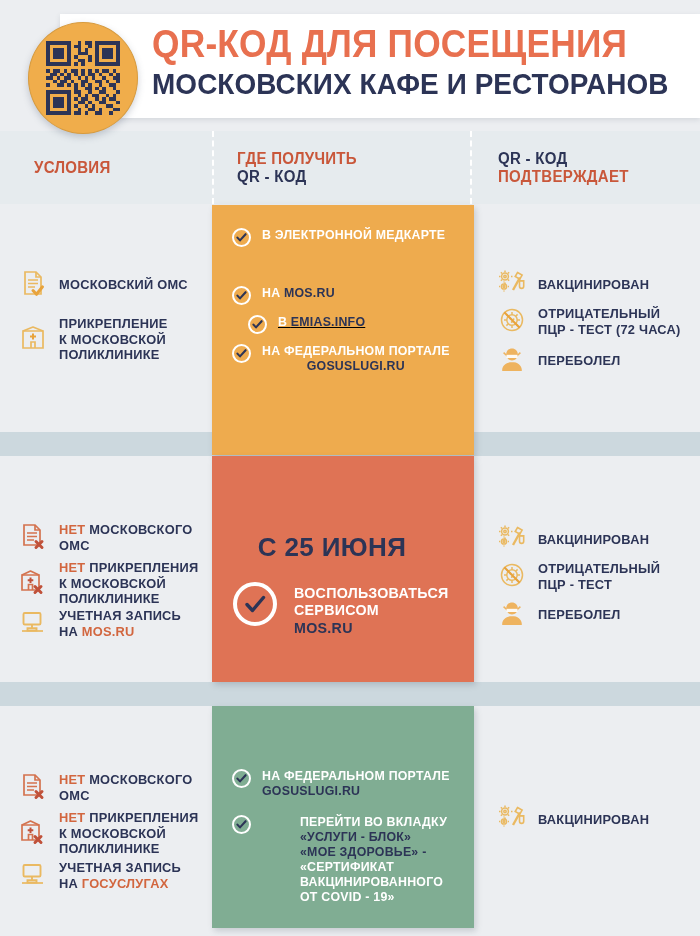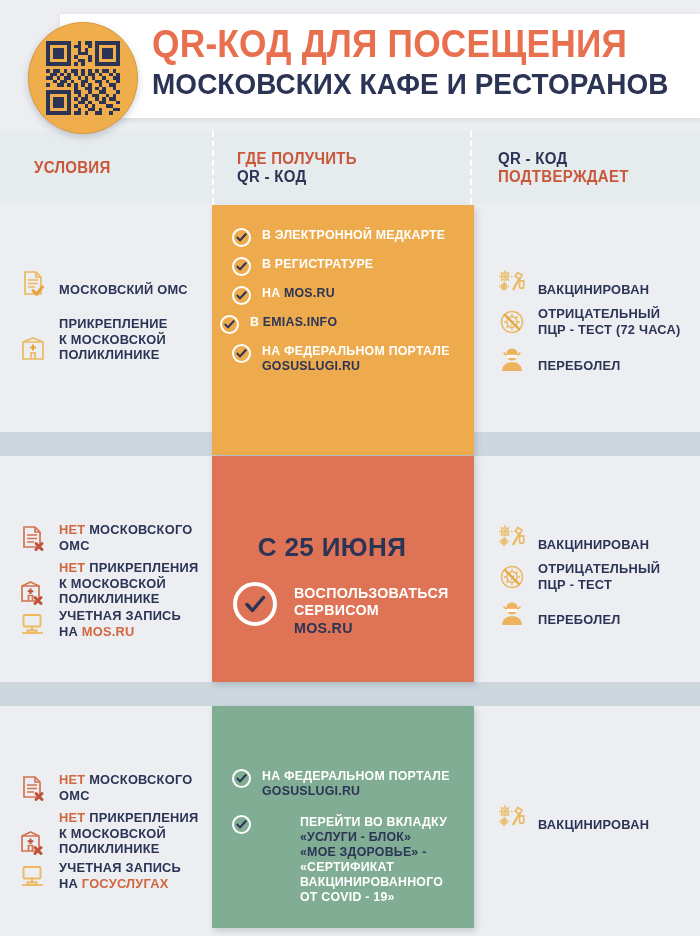--- a/index.html
+++ b/index.html
@@ -106,21 +106,21 @@
     border:4px solid #ffffff; display:flex; align-items:center; justify-content:center;
   }
   .red-tx{
     position:absolute;
     font-family:"Liberation Sans Narrow","Liberation Sans",sans-serif;
     font-weight:bold; font-size:15px; line-height:1.16; letter-spacing:.3px;
     color:#ffffff; transform:scaleX(.95); transform-origin:left top;
   }
 
   
-  .side-row{ position:absolute; display:flex; align-items:flex-end; }
+  .side-row{ position:absolute; display:flex; align-items:center; }
   .side-ic{ flex:0 0 auto; width:30px; height:30px; margin-right:11px; }
   .side-ic svg{ display:block; }
   .side-tx{
     font-family:"Liberation Sans Narrow","Liberation Sans",sans-serif;
     font-weight:bold; font-size:13.5px; line-height:1.15;
     letter-spacing:.25px; color:#2c3456; padding-top:4px;
     transform:scaleX(.95); transform-origin:left top;
   }
   .neg{ color:#d2663f; }
   .lnk{ color:#d2663f; }
@@ -260,46 +260,38 @@
 
     <div class="col-head" style="left:498px;width:195px;">
       <span class="ch-navy">QR - КОД</span>
       <span class="ch-orange">ПОДТВЕРЖДАЕТ</span>
     </div>
   </div>
 
   <div class="sep-band" style="top:432px;"></div>
   <div class="sep-band" style="top:682px;"></div>
 
-  <div class="panel panel-orange" style="top:205px;height:250px;">
+  <div class="panel panel-orange" style="top:205px;height:250px;text-align:center;">
     <div class="chk-row" style="left:20px;top:22px;width:225px;">
       <span class="chk-ic">
           <svg width="11" height="11" viewBox="0 0 11 11">
             <path d="M1.4 5.6 L4 8.4 L9.6 2.2" stroke="#2c3456" stroke-width="2.1" fill="none" stroke-linecap="round" stroke-linejoin="round"></path>
           </svg>
         </span>
       <span class="chk-tx">В ЭЛЕКТРОННОЙ МЕДКАРТЕ</span>
     </div>
-    <div class="chk-row" style="left:20px;top:51px;width:225px;">
-      <span class="chk-ic">
-          <svg width="11" height="11" viewBox="0 0 11 11">
-            <path d="M1.4 5.6 L4 8.4 L9.6 2.2" stroke="#2c3456" stroke-width="2.1" fill="none" stroke-linecap="round" stroke-linejoin="round"></path>
-          </svg>
-        </span>
-      <span class="chk-tx">В РЕГИСТРАТУРЕ</span>
-    </div>
     <div class="chk-row" style="left:20px;top:80px;width:225px;">
       <span class="chk-ic">
           <svg width="11" height="11" viewBox="0 0 11 11">
             <path d="M1.4 5.6 L4 8.4 L9.6 2.2" stroke="#2c3456" stroke-width="2.1" fill="none" stroke-linecap="round" stroke-linejoin="round"></path>
           </svg>
         </span>
       <span class="chk-tx"><span>НА </span><span class="dk">MOS.RU</span></span>
     </div>
-    <div class="chk-row" style="left:8px;top:109px;width:225px;">
+    <div class="chk-row" style="left:36px;top:109px;width:225px;text-decoration:underline;">
       <span class="chk-ic">
           <svg width="11" height="11" viewBox="0 0 11 11">
             <path d="M1.4 5.6 L4 8.4 L9.6 2.2" stroke="#2c3456" stroke-width="2.1" fill="none" stroke-linecap="round" stroke-linejoin="round"></path>
           </svg>
         </span>
       <span class="chk-tx"><span>В </span><span class="dk">EMIAS.INFO</span></span>
     </div>
     <div class="chk-row" style="left:20px;top:138px;width:228px;">
       <span class="chk-ic">
           <svg width="11" height="11" viewBox="0 0 11 11">

